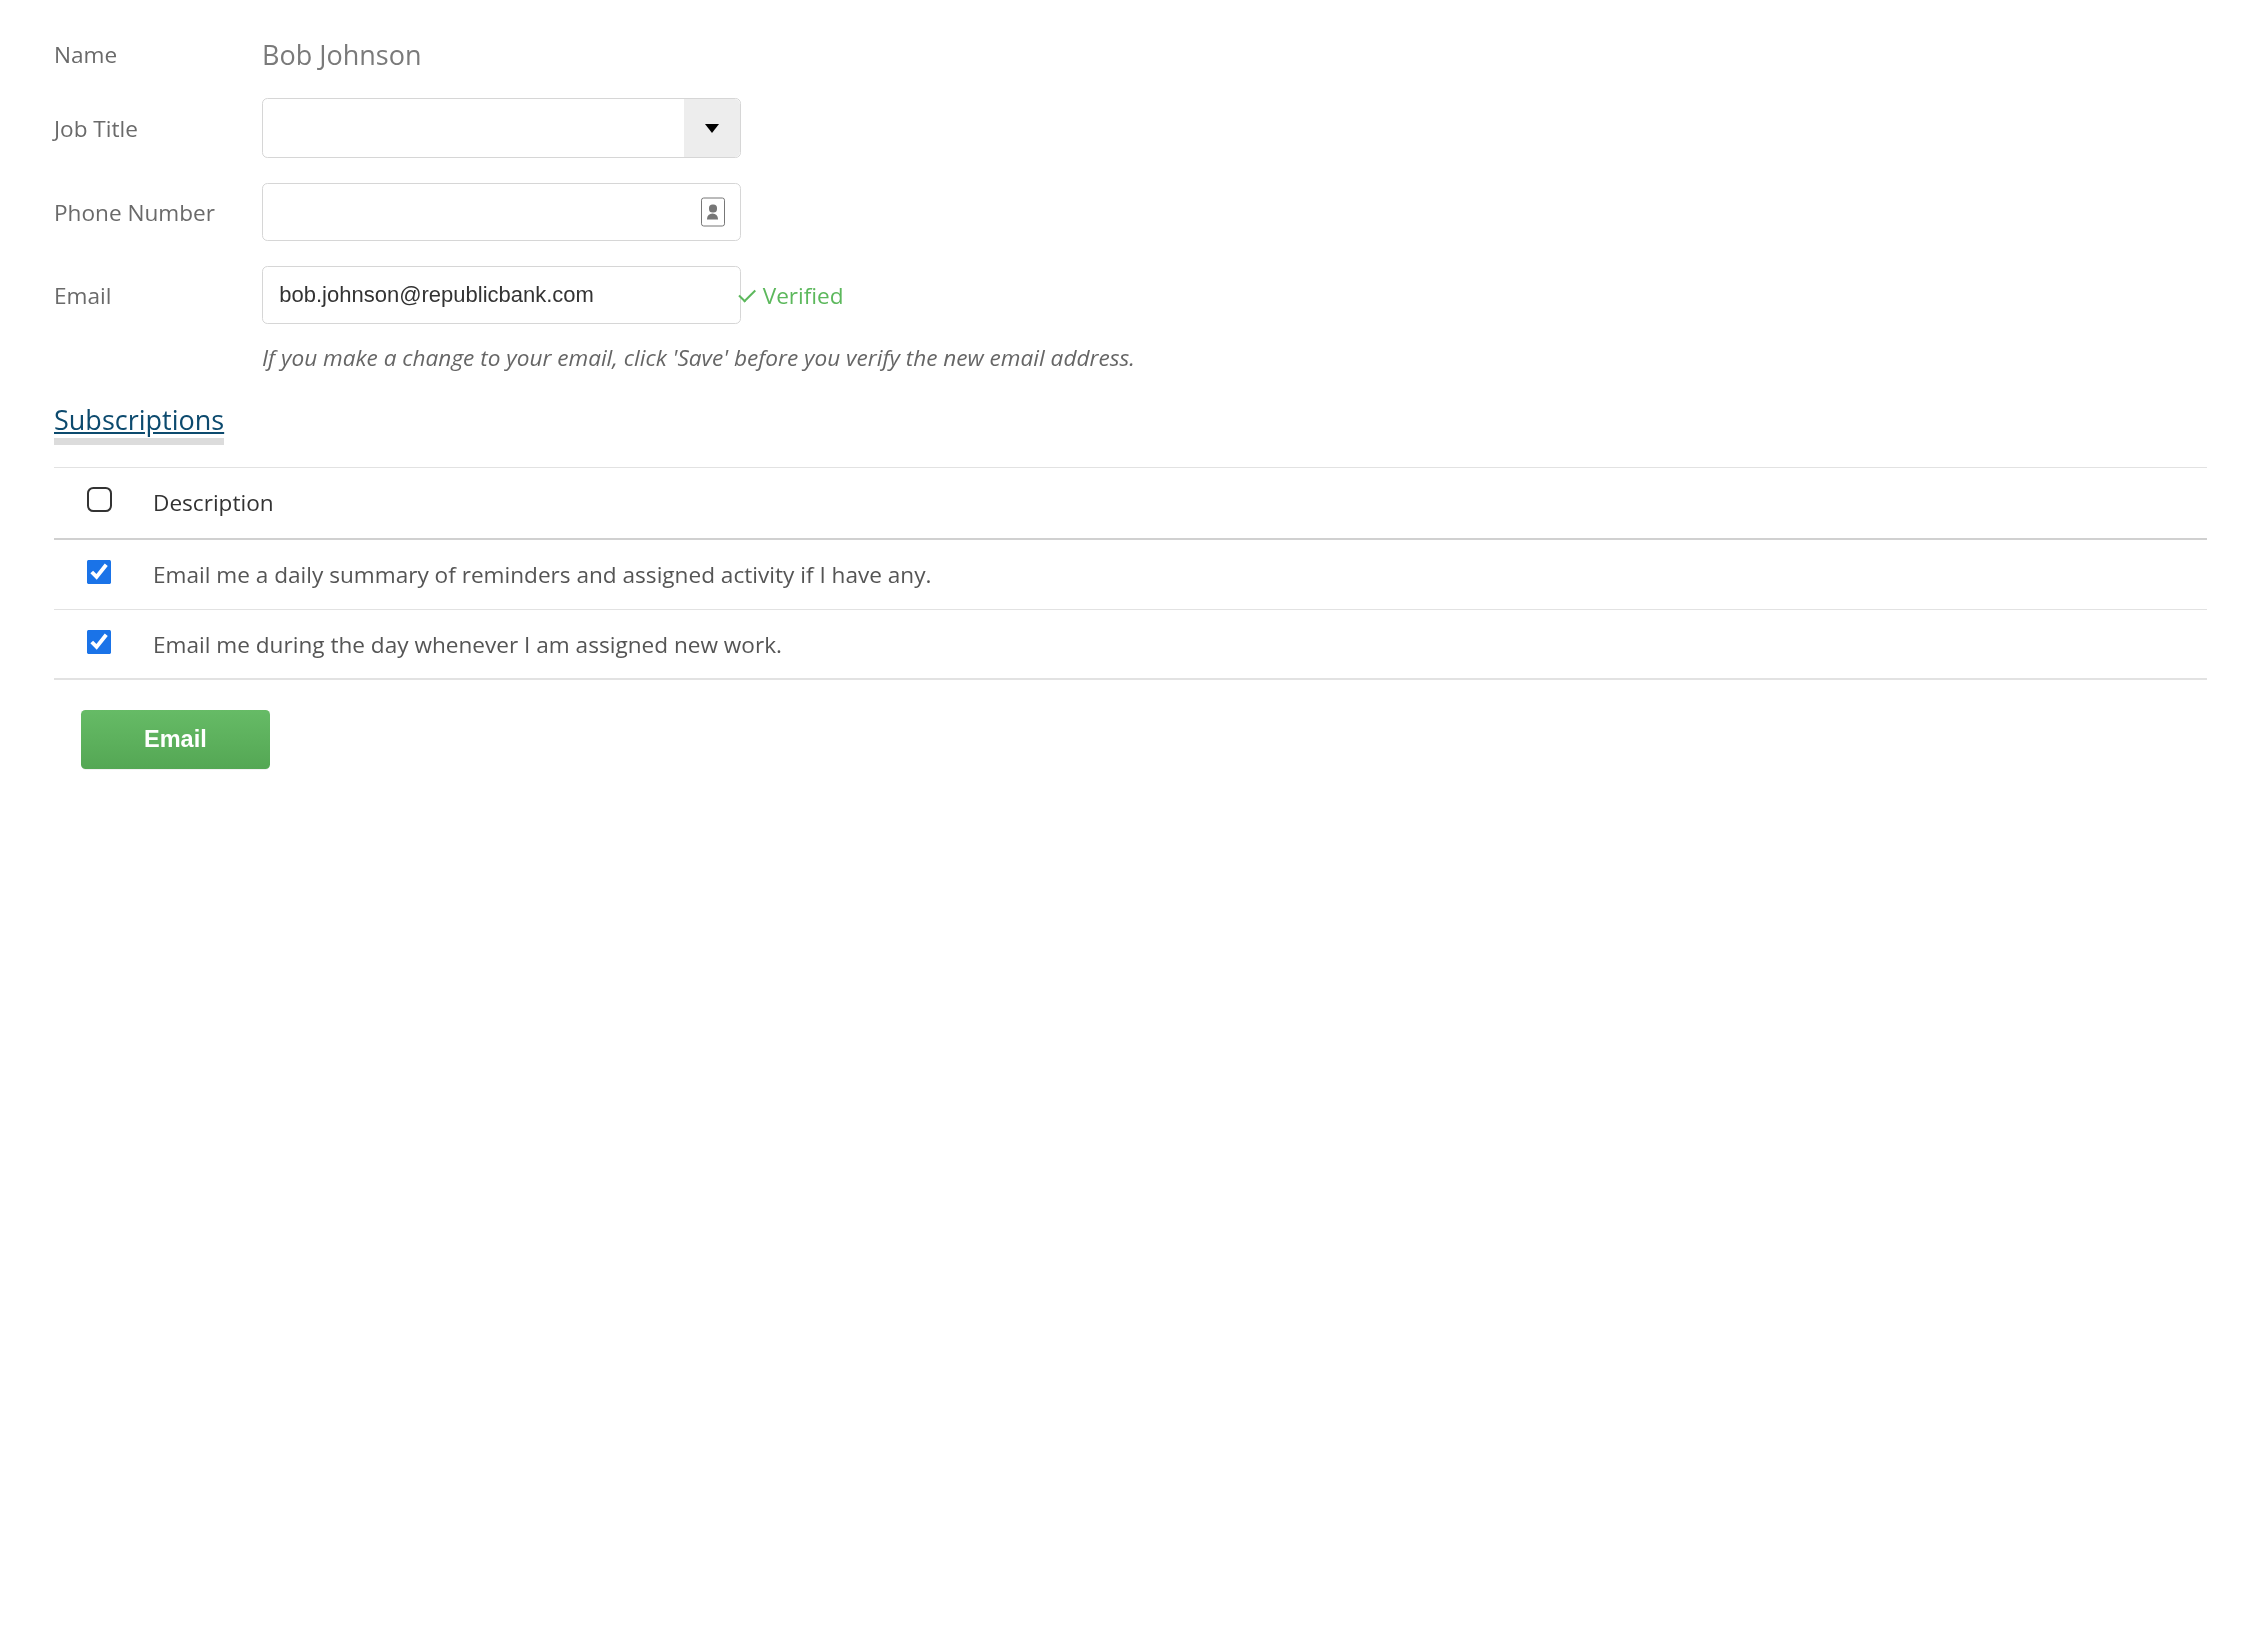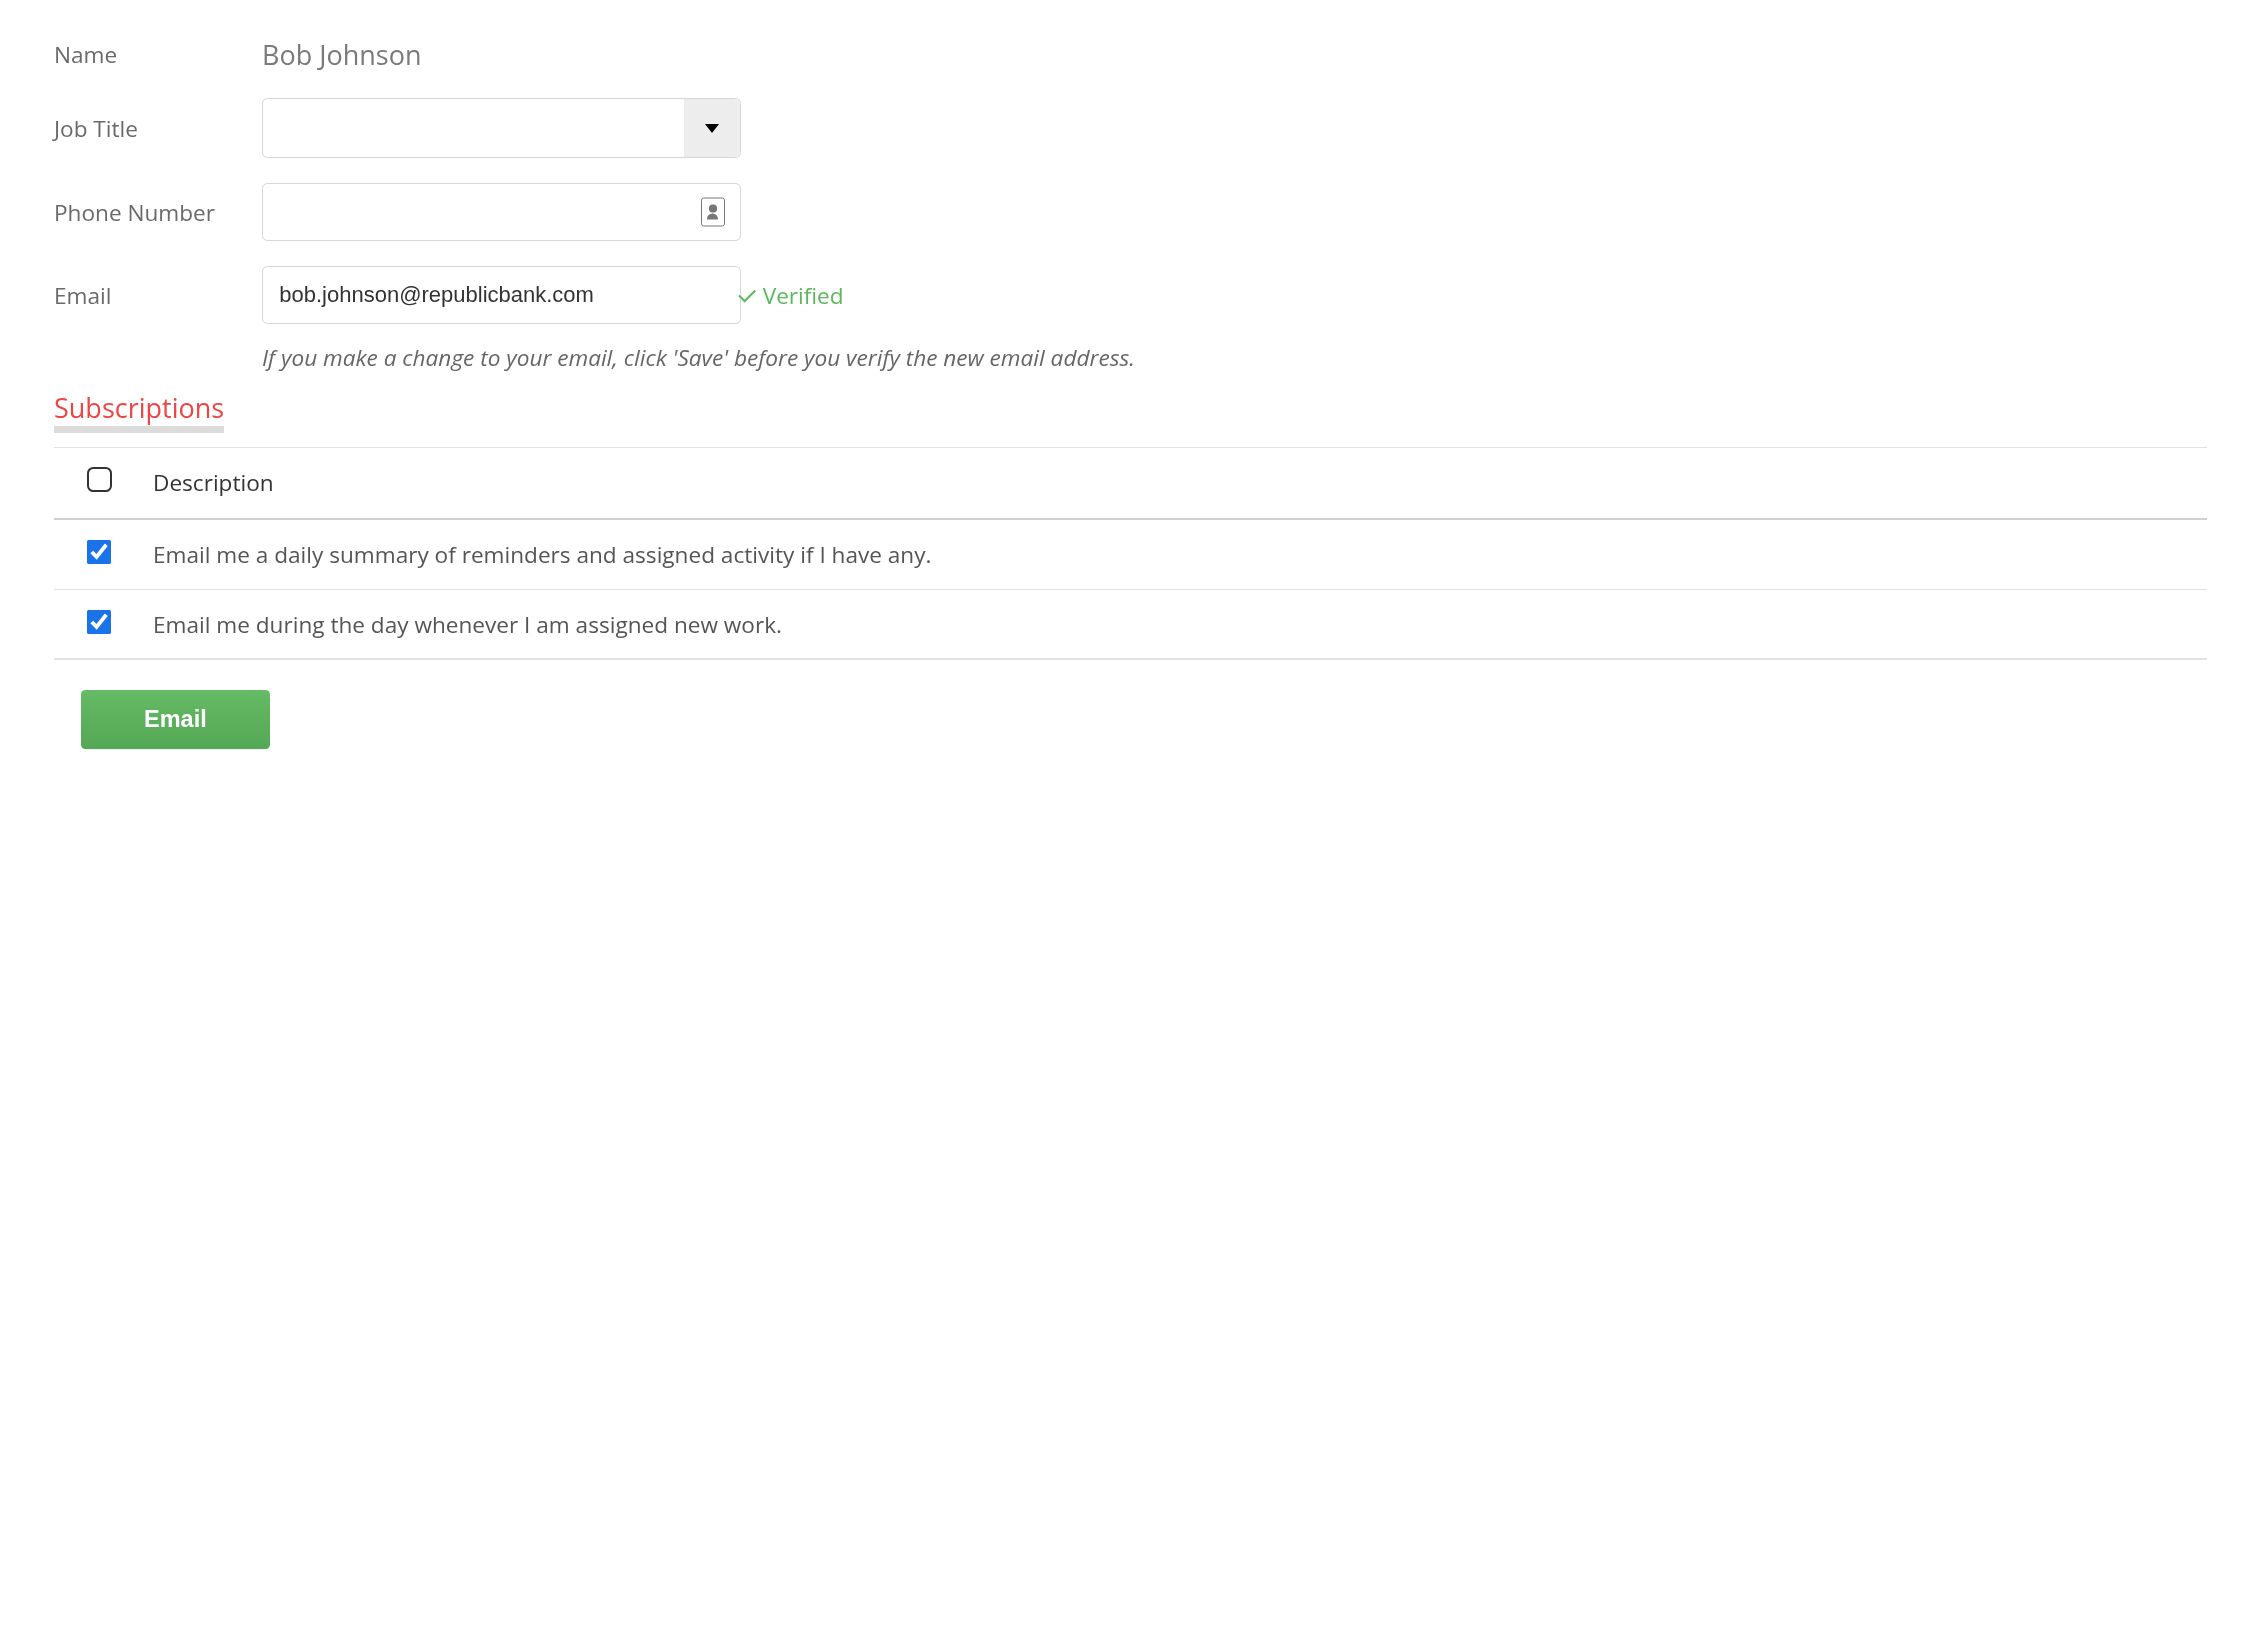--- a/index.html
+++ b/index.html
@@ -114,30 +114,31 @@
       border-left: 2.7px solid #5cb85c;
       border-bottom: 2.7px solid #5cb85c;
       transform: rotate(-45deg) translateY(-2.7px);
     }
     .email-hint {
       font-style: italic;
       color: #666;
       font-size: 22.6px;
       margin-left: 208px;
       margin-top: -7.2px;
-      margin-bottom: 16px;
+      margin-bottom: 28px;
     }
     .section-title {
       font-size: 27px;
-      color: #ef4444;
+      color: #0c4a6e;
       font-weight: 400;
       display: inline-block;
       border-bottom: 7.2px solid #dcdcdc;
       padding-bottom: 0;
-      margin-bottom: 1px;
+      margin-bottom: 9px;
+      text-decoration: underline;
     }
     .subs-table {
       width: 100%;
       border-collapse: collapse;
       margin-top: 12.7px;
     }
     .subs-table th, .subs-table td {
       text-align: left;
       padding: 19px 9px;
       border-bottom: 1.8px solid #e2e2e2;

